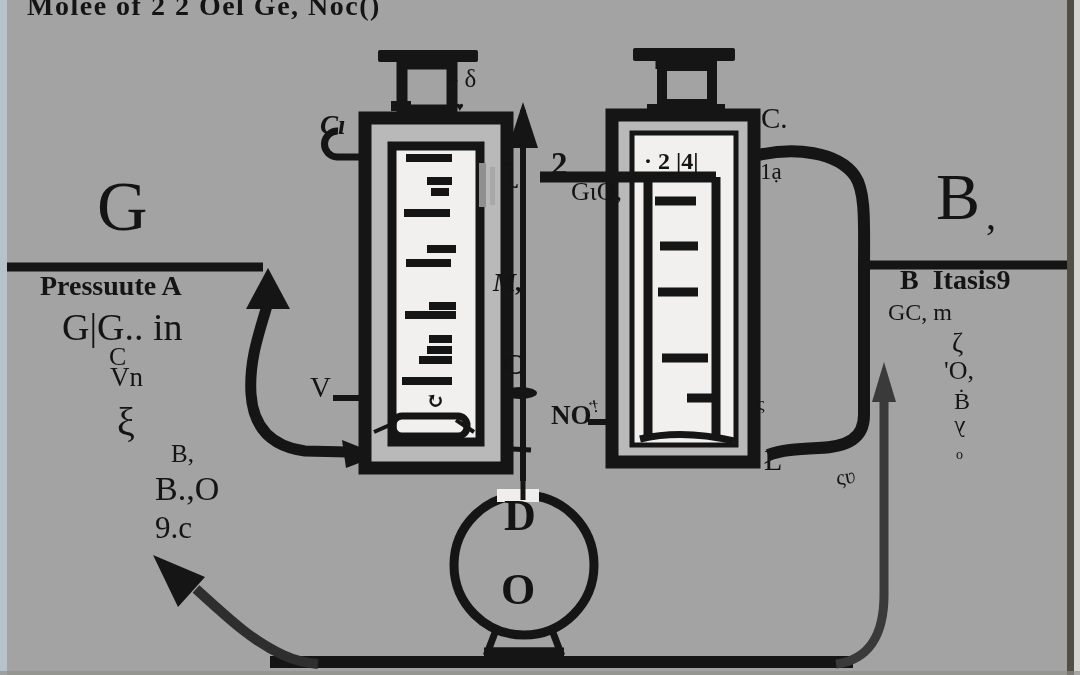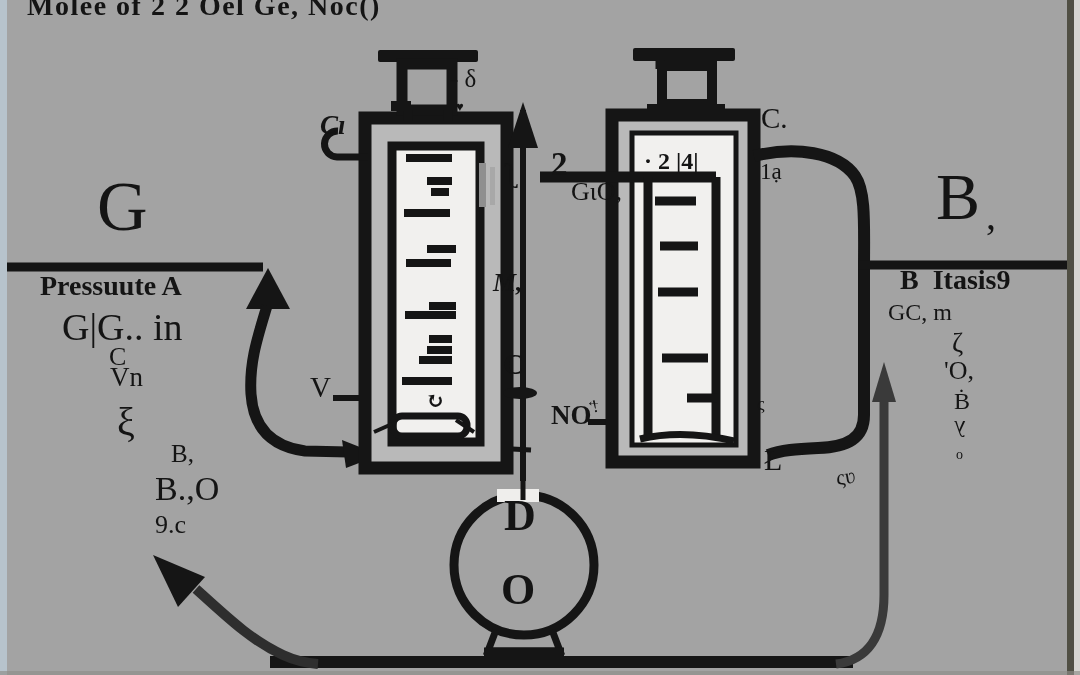--- a/index.html
+++ b/index.html
@@ -131,21 +131,21 @@
   <div>
       <span class="mark" style="left: 450px; top: 66px; font-size: 25px;">- δ</span>
       <span class="mark" style="left: 456px; top: 100px; font-size: 13px;">♥</span>
       <span class="mark" style="left: 320px; top: 112px; font-size: 27px; font-weight: 600; font-style: italic;">Cı</span>
       <span class="mark" style="left: 505px; top: 158px; font-size: 36px;">ʅ</span>
       <span class="mark" style="left: 109px; top: 344px; font-size: 26px;">C</span>
       <span class="mark" style="left: 110px; top: 364px; font-size: 27px;">Vn</span>
       <span class="mark" style="left: 117px; top: 402px; font-size: 40px;">ξ</span>
       <span class="mark" style="left: 171px; top: 441px; font-size: 25px;">B,</span>
       <span class="mark" style="left: 155px; top: 472px; font-size: 34px;">B.,O</span>
-      <span class="mark" style="left: 155px; top: 512px; font-size: 26px;">9.c</span>
+      <span class="mark" style="left: 155px; top: 512px; font-size: 31px;">9.c</span>
       <span class="mark" style="left: 551px; top: 148px; font-size: 33px; font-weight: 700;">2</span>
       <span class="mark" style="left: 547px; top: 179px; font-size: 26px; margin-left: 24px;">GιO,</span>
       <span class="mark" style="left: 644px; top: 149px; font-size: 24px; font-weight: 700;">· 2 |4|</span>
       <span class="mark" style="left: 761px; top: 104px; font-size: 29px;">C.</span>
       <span class="mark" style="left: 760px; top: 160px; font-size: 23px;">1ạ</span>
       <span class="mark" style="left: 493px; top: 270px; font-size: 26px; font-weight: 600; font-style: italic;">M,</span>
       <span class="mark" style="left: 503px; top: 350px; font-size: 29px; font-weight: 600;">C</span>
       <span class="mark" style="left: 586px; top: 394px; font-size: 15px; font-weight: 700;">←</span>
       <span class="mark" style="left: 310px; top: 373px; font-size: 29px;">V</span>
       <span class="mark" style="left: 592px; top: 397px; font-size: 18px; transform: rotate(-12deg);">!</span>

